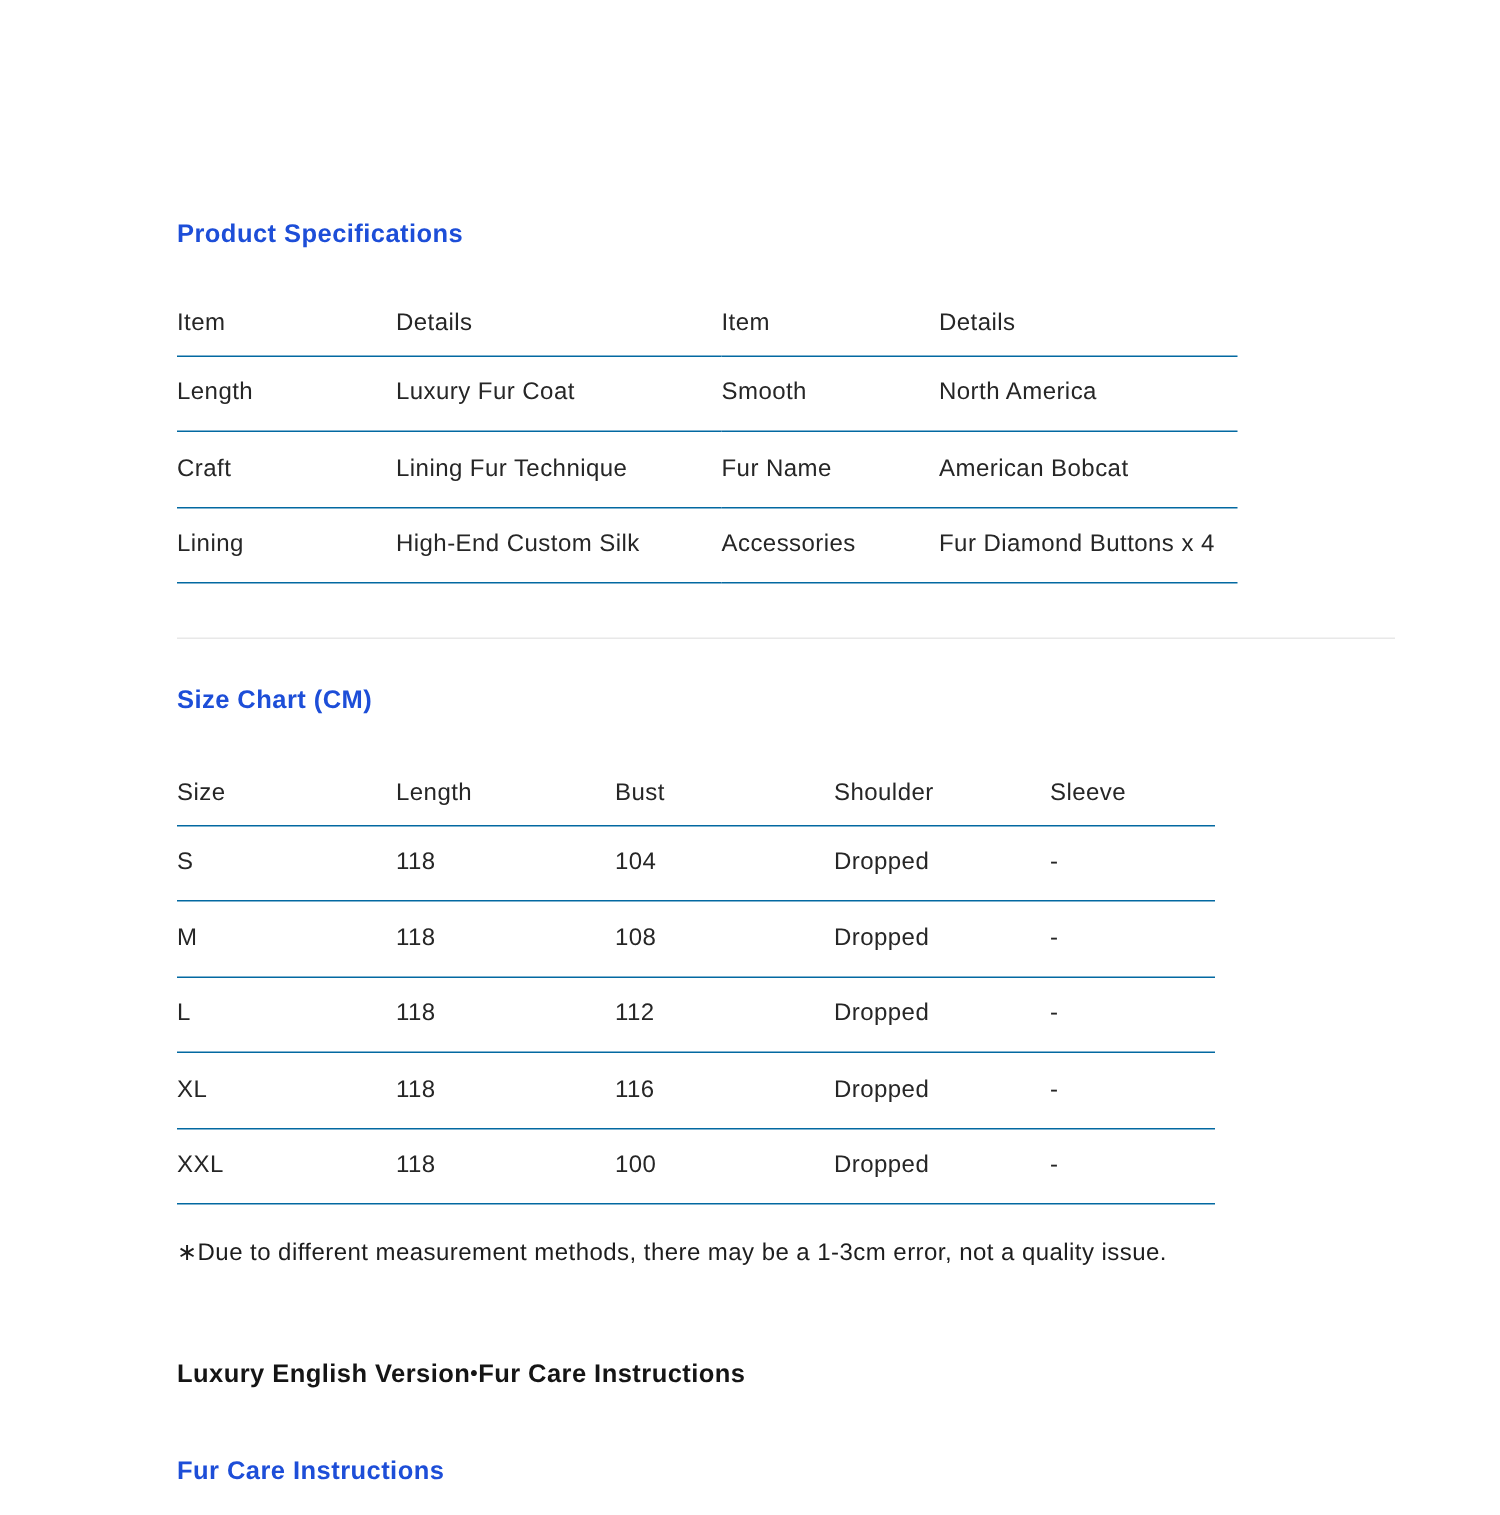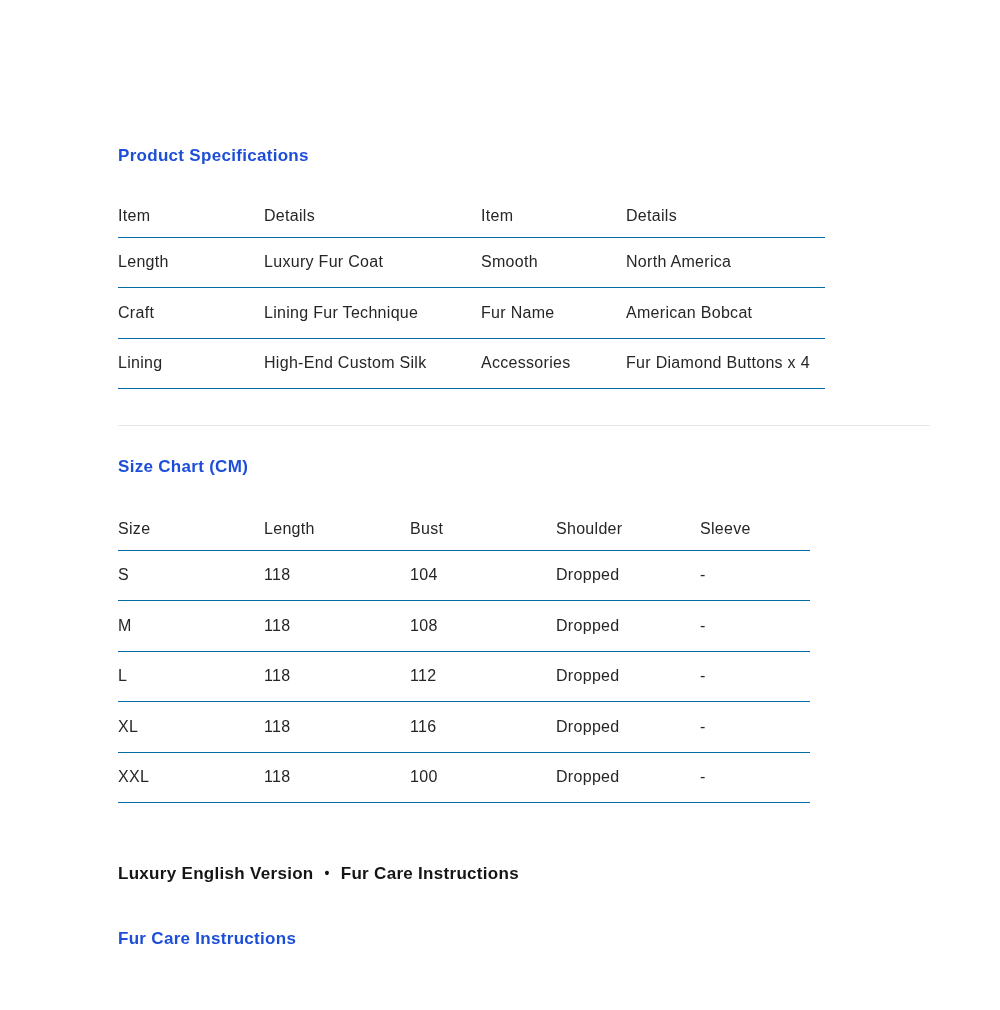--- a/index.html
+++ b/index.html
@@ -59,21 +59,20 @@
   .measure-note {
     margin-top: 23px;
     font-size: 16px;
     line-height: 19px;
     color: #1d1d1d;
   }
   .variant-line {
     margin-top: 61px;
     display: flex;
     align-items: center;
-    gap: 11px;
     font-size: 17px;
     line-height: 19px;
     font-weight: 600;
     color: #151515;
   }
   .variant-line .dot { font-size: 14px; }
   .care-heading { margin-top: 47px; }
 </style>
 </head>
 <body>
@@ -172,20 +171,21 @@
         <tr>
           <td>XXL</td>
           <td>118</td>
           <td>100</td>
           <td>Dropped</td>
           <td>-</td>
         </tr>
       </tbody>
   </table>
 
+  <div class="measure-note">∗Due to different measurement methods, there may be a 1-3cm error, not a quality issue.</div>
 
   <div class="variant-line">
     <span>Luxury English Version</span>
     <span class="dot">•</span>
     <span>Fur Care Instructions</span>
   </div>
 
   <h2 class="section-title care-heading">Fur Care Instructions</h2>
 
 </div>

